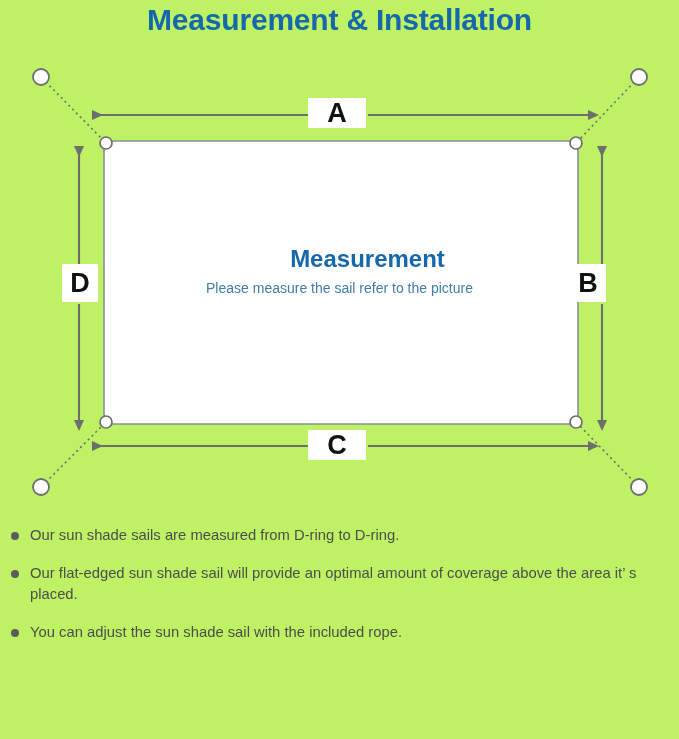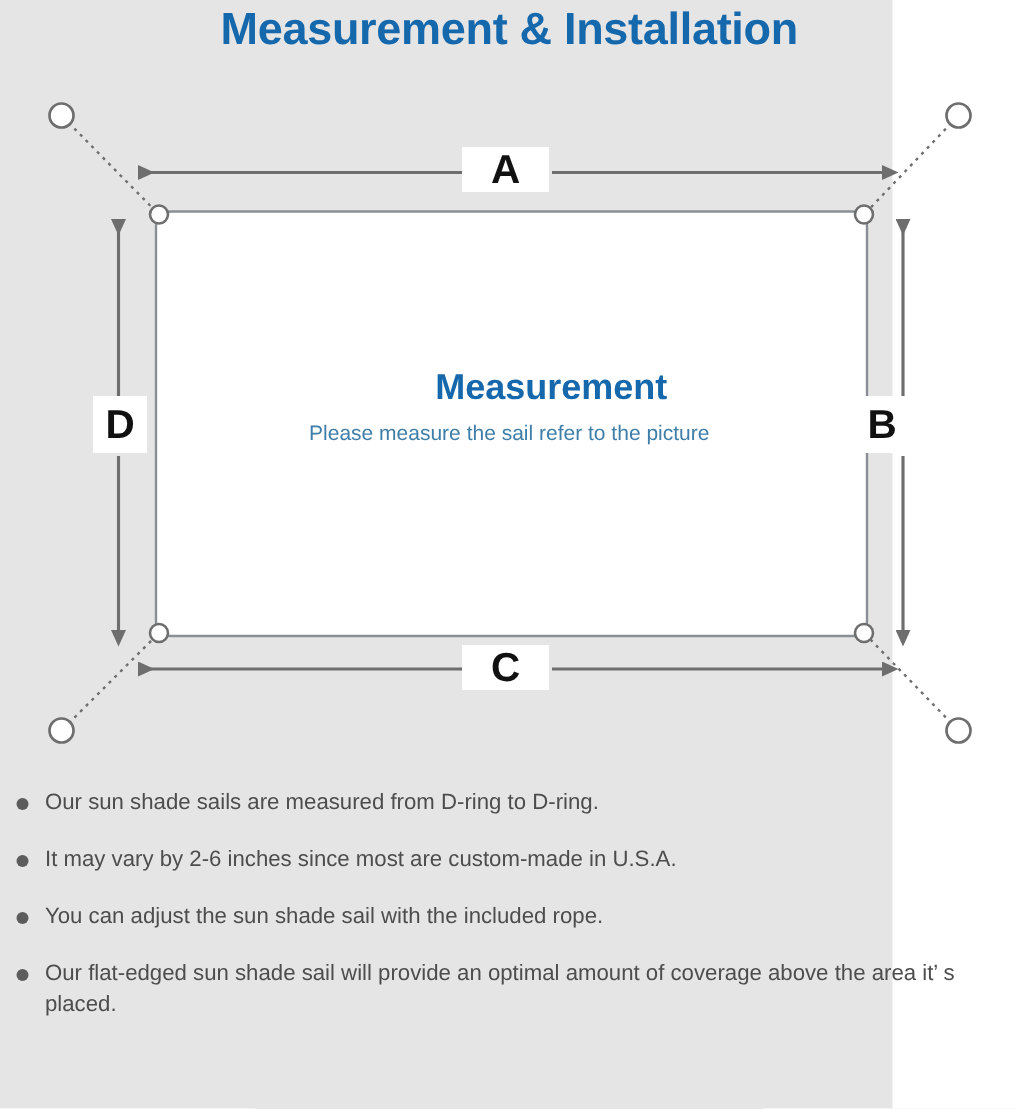--- a/index.html
+++ b/index.html
@@ -12,23 +12,23 @@
   body {
     width: 679px;
     height: 739px;
     font-family: "Liberation Sans", sans-serif;
     color: #4a4a4a;
     overflow: hidden;
     position: relative;
   }
   #page {
     position: relative;
-    width: 595px;
+    width: 679px;
     height: 739px;
-    background: #e5e5e5;
+    background: #bef264;
   }
 
   
   .title {
     position: absolute;
     left: 0;
     top: 1px;
     width: 679px;
     text-align: center;
     font-size: 30px;
@@ -190,25 +190,21 @@
     <div class="dim-label dim-d">D</div>
   </div>
 
   <div class="notes">
     <div class="note-item">
       <span class="note-bullet"></span>
       <span>Our sun shade sails are measured from D-ring to D-ring.</span>
     </div>
     <div class="note-item">
       <span class="note-bullet"></span>
-      <span>It may vary by 2-6 inches since most are custom-made in U.S.A.</span>
+      <span>Our flat-edged sun shade sail will provide an optimal amount of coverage above the area it’ s placed.</span>
     </div>
     <div class="note-item">
       <span class="note-bullet"></span>
       <span>You can adjust the sun shade sail with the included rope.</span>
     </div>
-    <div class="note-item">
-      <span class="note-bullet"></span>
-      <span>Our flat-edged sun shade sail will provide an optimal amount of coverage above the area it’ s placed.</span>
-    </div>
   </div>
 
 </div>
 
 </body></html>

